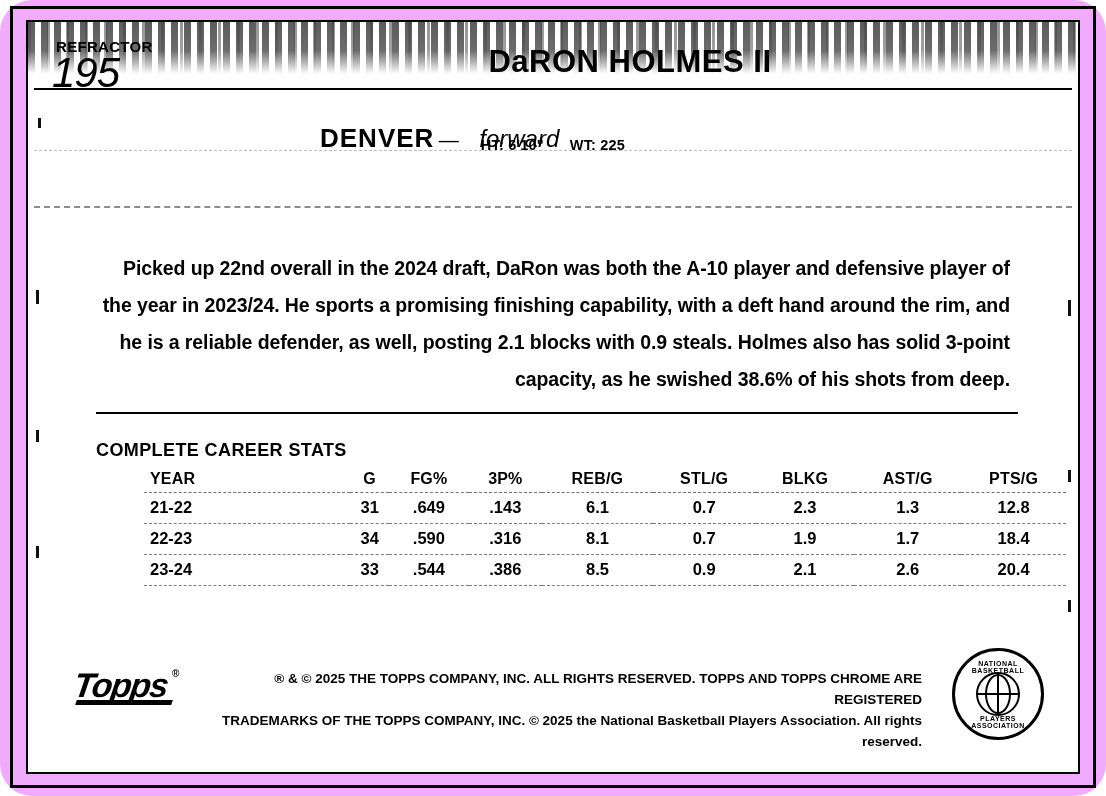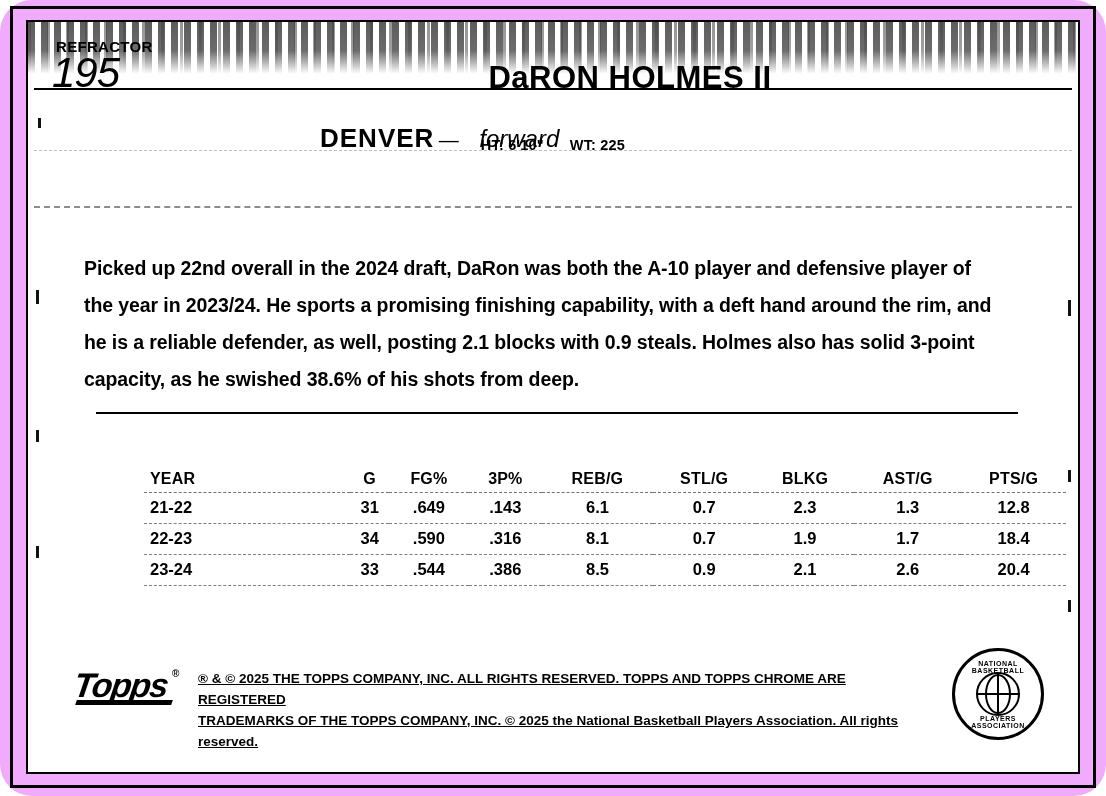--- a/index.html
+++ b/index.html
@@ -88,21 +88,21 @@
     position: absolute;
     left: 52px; top: 52px;
     font-size: 42px;
     font-weight: 400;
     font-style: italic;
     letter-spacing: -1px;
     line-height: 1;
   }
   .player-name {
     position: absolute;
-    left: 320px; top: 60px;
+    left: 320px; top: 44px;
     width: 620px;
     text-align: center;
     font-size: 31px;
     font-weight: 700;
     letter-spacing: .5px;
     font-family: "Liberation Sans", sans-serif;
   }
   .team-line {
     position: absolute;
     left: 320px; top: 82px;
@@ -149,23 +149,23 @@
   .vitals-dashline2 {
     position: absolute;
     left: 34px; top: 150px;
     width: 1038px; height: 0;
     border-top: 1px dashed rgba(0,0,0,.25);
   }
 
   
   .bio {
     position: absolute;
-    left: 84px; top: 250px;
+    left: 96px; top: 250px;
     width: 914px;
-    text-align: left;
+    text-align: right;
     font-size: 19.5px;
     font-weight: 700;
     line-height: 37px;
     letter-spacing: -0.1px;
   }
 
   .bio-rule {
     position: absolute;
     left: 96px; top: 412px;
     width: 922px; height: 2px;
@@ -241,25 +241,24 @@
   .topps-reg {
     position: absolute;
     left: 172px; top: 668px;
     font-size: 10px;
     font-weight: 700;
   }
   .legal {
     position: absolute;
     left: 198px; top: 668px;
     width: 724px;
-    text-align: left;
+    text-align: right;
     font-size: 13.5px;
     font-weight: 700;
     line-height: 21px;
-    text-decoration: underline;
   }
   .legal .line2 { font-weight: 700; }
   .nbpa {
     position: absolute;
     left: 952px; top: 648px;
     width: 92px; height: 92px;
     border: 3px solid #000;
     border-radius: 50%;
     box-sizing: border-box;
     background: #fff;
@@ -344,20 +343,21 @@
   <div class="vitals">
     <div>
       <span>HT: 6'10"</span><span class="sp"></span><span>WT: 225</span>
     </div>
   </div>
   <div class="vitals-dashline"></div>
 
   <div class="bio">Picked up 22nd overall in the 2024 draft, DaRon was both the A-10 player and defensive player of the year in 2023/24. He sports a promising finishing capability, with a deft hand around the rim, and he is a reliable defender, as well, posting 2.1 blocks with 0.9 steals. Holmes also has solid 3-point capacity, as he swished 38.6% of his shots from deep.</div>
   <div class="bio-rule"></div>
 
+  <div class="stats-title">COMPLETE CAREER STATS</div>
 
   <table class="stats">
     <thead>
       <tr>
         <th class="year-col">YEAR</th>
         <th>G</th>
         <th>FG%</th>
         <th>3P%</th>
         <th>REB/G</th>
         <th>STL/G</th>

